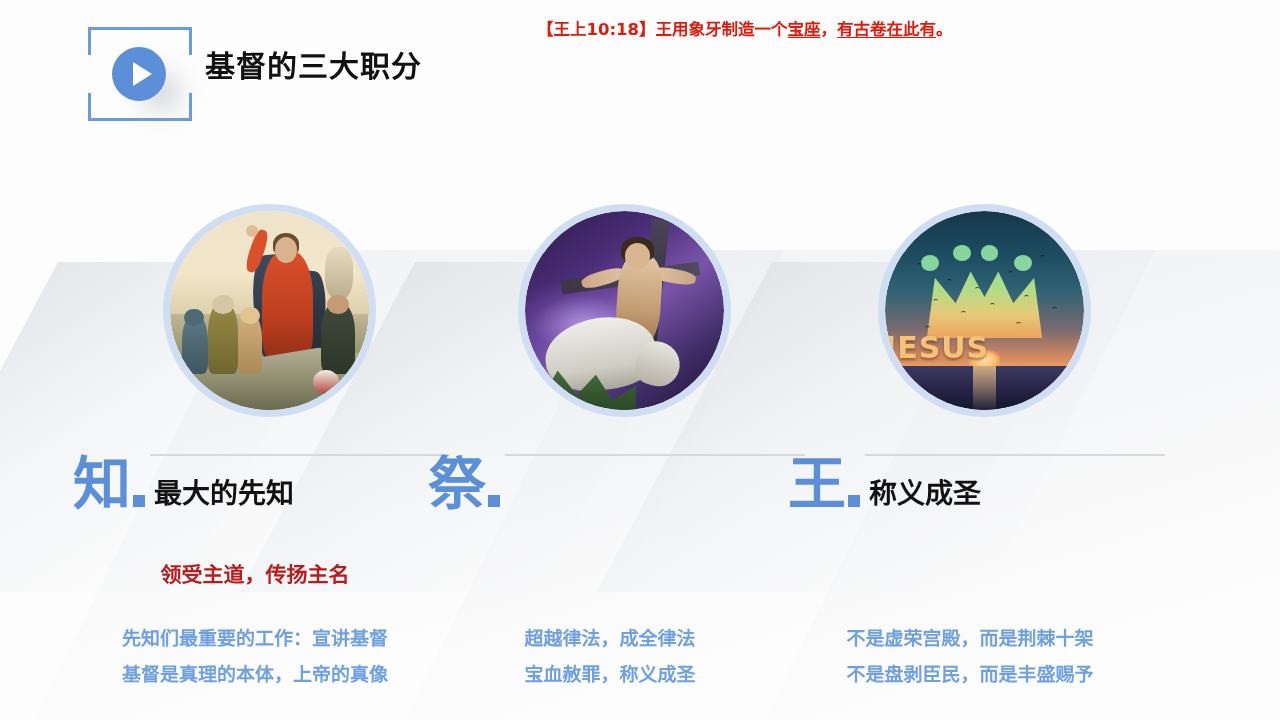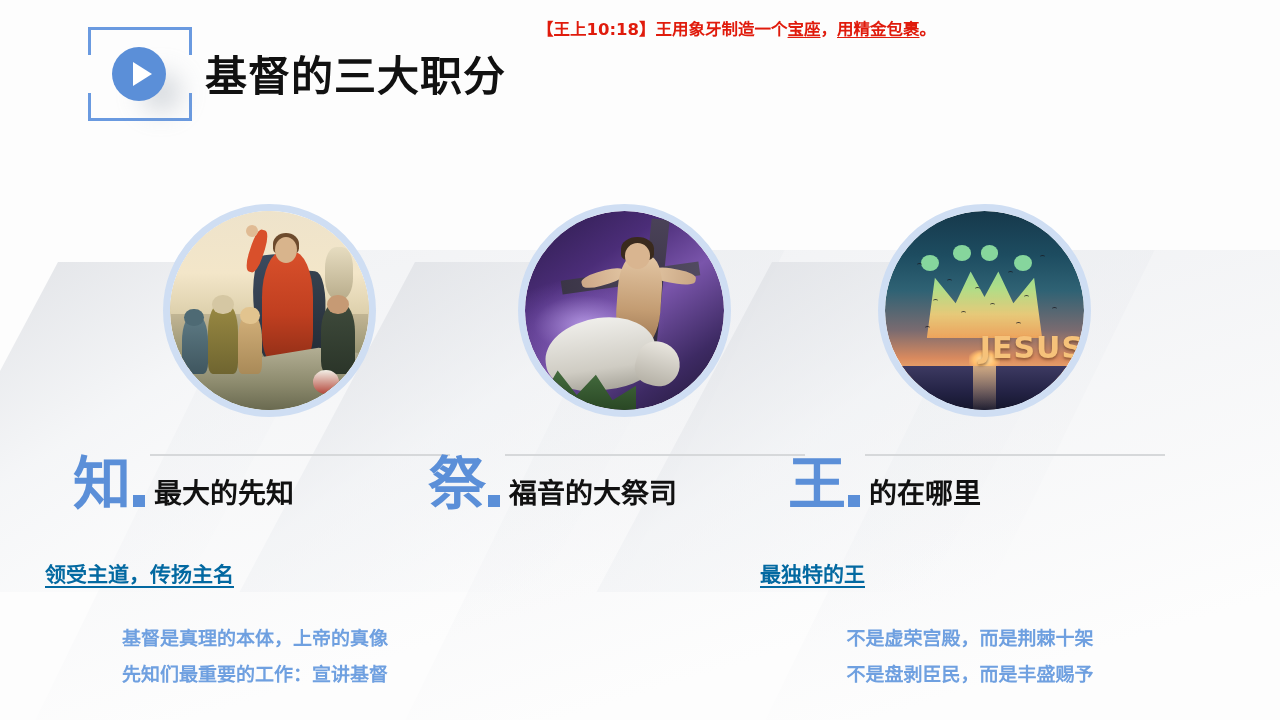--- a/index.html
+++ b/index.html
@@ -49,21 +49,21 @@
     background:#5b8fd8;
     box-shadow:22px 18px 26px -8px rgba(160,168,180,.45);
   }
   .play-tri{
     position:absolute;left:21px;top:15px;
     width:0;height:0;border-style:solid;border-width:12px 0 12px 19px;
     border-color:transparent transparent transparent #ffffff;
   }
   .slide-title{
     position:absolute;left:205px;top:42px;
-    font-size:42px;font-weight:bold;color:#111111;letter-spacing:1px;
+    font-size:30px;font-weight:bold;color:#111111;letter-spacing:1px;
     white-space:nowrap;
     font-family:"DejaVu Sans","Liberation Sans",sans-serif;
   }
 
   
   .scripture{
     position:absolute;left:537px;top:14px;width:718px;
     color:#e01b0c;font-weight:bold;font-size:16.5px;line-height:32px;
     text-align:left;
   }
@@ -191,21 +191,21 @@
     opacity:.92;
     filter:blur(.3px);
   }
   .img-crown .knob{position:absolute;width:9%;height:8%;border-radius:50%;
     background:#8fe2a2;opacity:.92;}
   .img-crown .k1{left:18%;top:22%;}
   .img-crown .k2{left:34%;top:17%;}
   .img-crown .k3{left:48%;top:17%;}
   .img-crown .k4{left:65%;top:22%;}
   .img-crown .jesus-word{
-    position:absolute;left:0;top:60%;width:100%;text-align:right;
+    position:absolute;left:0;top:60%;width:100%;text-align:left;
     font-size:30px;font-weight:bold;letter-spacing:1px;
     color:#f6c27a;
     text-shadow:0 2px 3px rgba(90,50,20,.55);
     font-family:"DejaVu Sans","Liberation Sans",sans-serif;
   }
   .img-crown .bird{position:absolute;width:5px;height:3px;
     border-top:1.6px solid #1b1b22;border-radius:50% 50% 0 0;opacity:.8;}
 
   
   .divider{position:absolute;height:2px;background:#d6d8da;top:454px;}
@@ -223,23 +223,23 @@
     margin:0 9px 6px 2px;
   }
   .sub-head{
     font-size:28px;font-weight:bold;color:#111;line-height:1;padding-bottom:5px;
     white-space:nowrap;
     font-family:"DejaVu Sans","Liberation Sans",sans-serif;
   }
 
   
   .red-line{
-    position:absolute;top:558px;width:420px;text-align:left;
-    color:#0369a1;font-weight:bold;font-size:21px;
-    text-decoration:underline;text-underline-offset:4px;
+    position:absolute;top:558px;width:420px;text-align:center;
+    color:#b91c1c;font-weight:bold;font-size:21px;
+    text-underline-offset:4px;
     font-family:"DejaVu Sans","Liberation Sans",sans-serif;
   }
   .c3 .red-line{left:0;}
 
   
   .body-lines{
     position:absolute;top:620px;width:420px;text-align:center;
     color:#6fa0e0;font-weight:bold;font-size:19px;line-height:36px;
     font-family:"DejaVu Sans","Liberation Sans",sans-serif;
   }
@@ -268,21 +268,21 @@
     <div class="corner rb"></div>
     <div class="play-circle">
       <div class="play-tri"></div>
     </div>
   </div>
 
   <div class="slide-title">基督的三大职分</div>
 
   <div class="scripture">
     <p>
-      <span>【王上10:18】</span><span>王用象牙制造一个</span><u>宝座</u><span>，</span><u>用精金包裹</u><span>。</span>
+      <span>【王上10:18】</span><span>王用象牙制造一个</span><u>宝座</u><span>，</span><u>有古卷在此有</u><span>。</span>
     </p>
   </div>
 
   <div class="col c1">
     <div class="circle-wrap">
       <div class="circle-img img-teach">
         <div class="sky"></div>
         <div class="f5"></div>
         <div class="cloak"></div>
         <div class="cloak2"></div>
@@ -307,22 +307,22 @@
     <div class="divider"></div>
     <div class="heading">
       <span class="big-char">知</span>
       <span class="big-dot"></span>
       <span class="sub-head">最大的先知</span>
     </div>
 
     <div class="red-line">领受主道，传扬主名</div>
 
     <div class="body-lines">
+      <div>先知们最重要的工作：宣讲基督</div>
       <div>基督是真理的本体，上帝的真像</div>
-      <div>先知们最重要的工作：宣讲基督</div>
     </div>
   </div>
 
   <div class="col c2">
     <div class="circle-wrap">
       <div class="circle-img img-cross">
         <div class="glow"></div>
         <div class="beam-h"></div>
         <div class="beam-v"></div>
         <div class="armL"></div>
@@ -333,24 +333,27 @@
         <div class="lamb"></div>
         <div class="lamb-head"></div>
         <div class="foliage"></div>
       </div>
     </div>
 
     <div class="divider"></div>
     <div class="heading">
       <span class="big-char">祭</span>
       <span class="big-dot"></span>
-      <span class="sub-head">福音的大祭司</span>
-    </div>
-
-
+    </div>
+
+
+    <div class="body-lines">
+      <div>超越律法，成全律法</div>
+      <div>宝血赦罪，称义成圣</div>
+    </div>
   </div>
 
   <div class="col c3">
     <div class="circle-wrap">
       <div class="circle-img img-crown">
         <div class="sun"></div>
         <div class="crown"></div>
         <div class="knob k1"></div>
         <div class="knob k2"></div>
         <div class="knob k3"></div>
@@ -370,24 +373,23 @@
         <div class="sea"></div>
         <div class="shimmer"></div>
         <div class="jesus-word">JESUS</div>
       </div>
     </div>
 
     <div class="divider"></div>
     <div class="heading">
       <span class="big-char">王</span>
       <span class="big-dot"></span>
-      <span class="sub-head">的在哪里</span>
-    </div>
-
-    <div class="red-line">最独特的王</div>
+      <span class="sub-head">称义成圣</span>
+    </div>
+
 
     <div class="body-lines">
       <div>不是虚荣宫殿，而是荆棘十架</div>
       <div>不是盘剥臣民，而是丰盛赐予</div>
     </div>
   </div>
 
 </div>
 
 </body></html>

